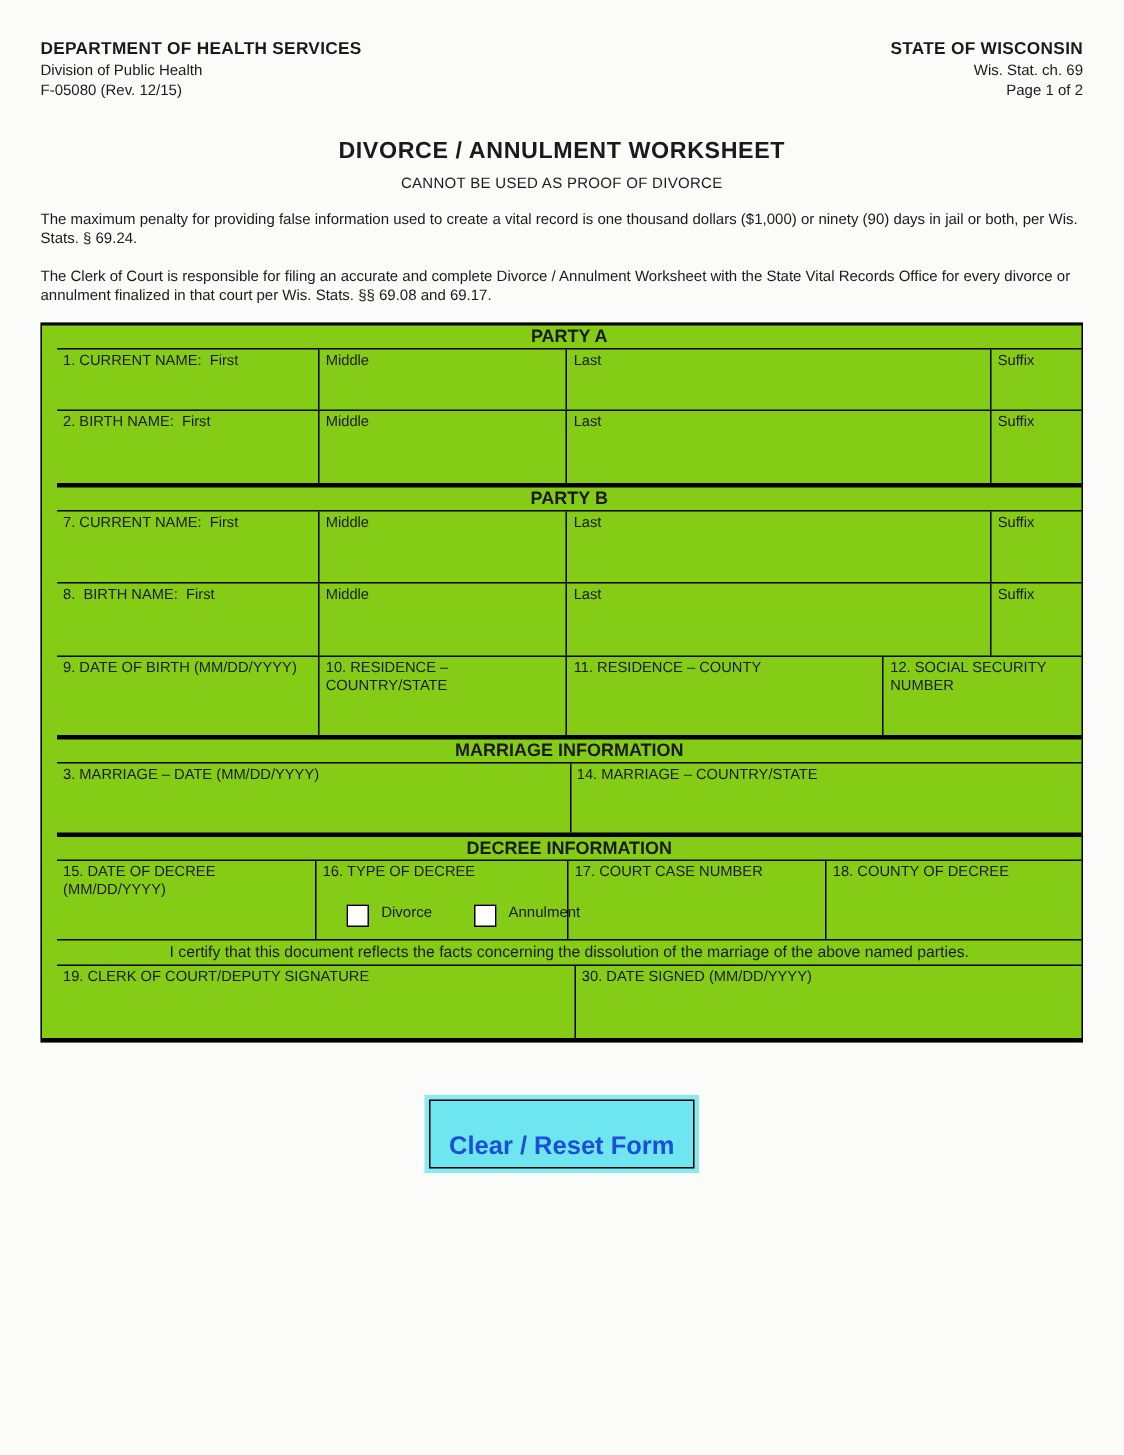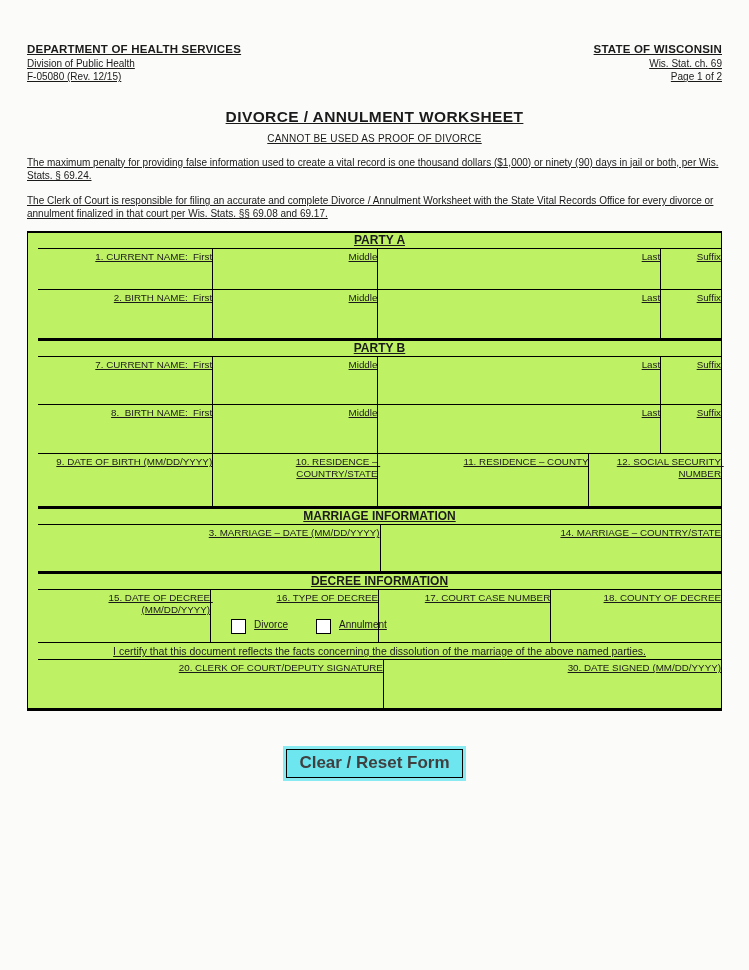--- a/index.html
+++ b/index.html
@@ -4,21 +4,21 @@
 <style>
   html,body{margin:0;padding:0;}
   body{
     width:749px;height:970px;
     background:#fbfbfa;
     font-family:"Liberation Sans","DejaVu Sans",sans-serif;
     color:#1a1a1a;
     -webkit-font-smoothing:antialiased;
   }
   .page{width:749px;height:970px;position:relative;overflow:hidden;}
-  .content{width:695px;margin:16px auto;padding-top:26px;text-decoration:underline;}
+  .content{width:695px;margin:0 auto;padding-top:26px;}
 
   
   .letterhead{display:flex;justify-content:space-between;align-items:flex-start;}
   .lh-left,.lh-right{font-size:10px;line-height:1.32;}
   .lh-right{text-align:right;}
   .lh-bold{font-weight:bold;font-size:11.5px;letter-spacing:.2px;}
 
   
   .title-block{text-align:center;margin-top:24px;}
   .main-title{font-size:15.5px;font-weight:bold;letter-spacing:.4px;}
@@ -27,38 +27,37 @@
   
   .notice{font-size:10px;line-height:1.32;margin-top:12px;}
 
   
   .form-table{
     margin-top:11px;
     border-left:1px solid #000;
     border-right:1px solid #000;
     border-top:2.5px solid #000;
     border-bottom:3px solid #000;
-    background:#bef264;
+    background:#84cc16;
     padding-left:10px;
   }
   .band{
     text-align:center;font-weight:bold;font-size:12px;
     line-height:15px;height:15px;
   }
   .band.thick{border-top:3px solid #000;}
   .row{display:flex;border-top:1px solid #000;}
   .cell{
     position:relative;box-sizing:border-box;
     padding:2px 0 0 4px;
   }
   .cell + .cell{border-left:1px solid #000;}
   .lbl{
     font-size:9.8px;line-height:1.2;display:block;
     white-space:pre-wrap;
-    text-align:right;
   }
   .fill{
     position:absolute;left:2px;right:2px;top:15px;bottom:2px;
     border:none;background:transparent;font:11px "Liberation Sans",sans-serif;
     outline:none;padding:0 2px;
   }
   .h40{height:40px}.h46{height:46px}.h47{height:47px}.h48{height:48px}.h52{height:52px}
 
   
   .c-first{width:25.5%}.c-middle{width:24.2%}.c-last{width:41.4%}.c-suffix{width:8.9%}
@@ -79,25 +78,25 @@
   .certify-row{
     border-top:1px solid #000;text-align:center;
     font-size:10.5px;height:16px;line-height:16px;
   }
 
   
   .btn-area{text-align:center;margin-top:38px;}
   .reset-btn{
     display:inline-block;
     font-family:"Liberation Sans","DejaVu Sans",sans-serif;
-    font-size:17px;font-weight:bold;color:#404040;
+    font-size:17px;font-weight:bold;color:#1d4ed8;
     background:#6ee6ef;
     border:1.6px solid #000;
     box-shadow:0 0 0 3px #8aeaf2;
-    padding:3px 12px 4px;
+    padding:20px 12px 4px;
     cursor:pointer;
   }
 </style>
 </head>
 <body>
 
 <div class="page">
   <div class="content">
 
     <div class="letterhead">
@@ -254,21 +253,21 @@
         </div>
         <div class="cell c-q4">
           <span class="lbl">18. COUNTY OF DECREE</span>
           <input class="fill" style="">
         </div>
       </div>
 
       <div class="certify-row">I certify that this document reflects the facts concerning the dissolution of the marriage of the above named parties.</div>
       <div class="row h48">
         <div class="cell c-sig">
-          <span class="lbl">20. CLERK OF COURT/DEPUTY SIGNATURE</span>
+          <span class="lbl">19. CLERK OF COURT/DEPUTY SIGNATURE</span>
           <input class="fill" style="">
         </div>
         <div class="cell c-datesigned">
           <span class="lbl">30. DATE SIGNED (MM/DD/YYYY)</span>
           <input class="fill" style="">
         </div>
       </div>
     </div>
 
     <div class="btn-area">

